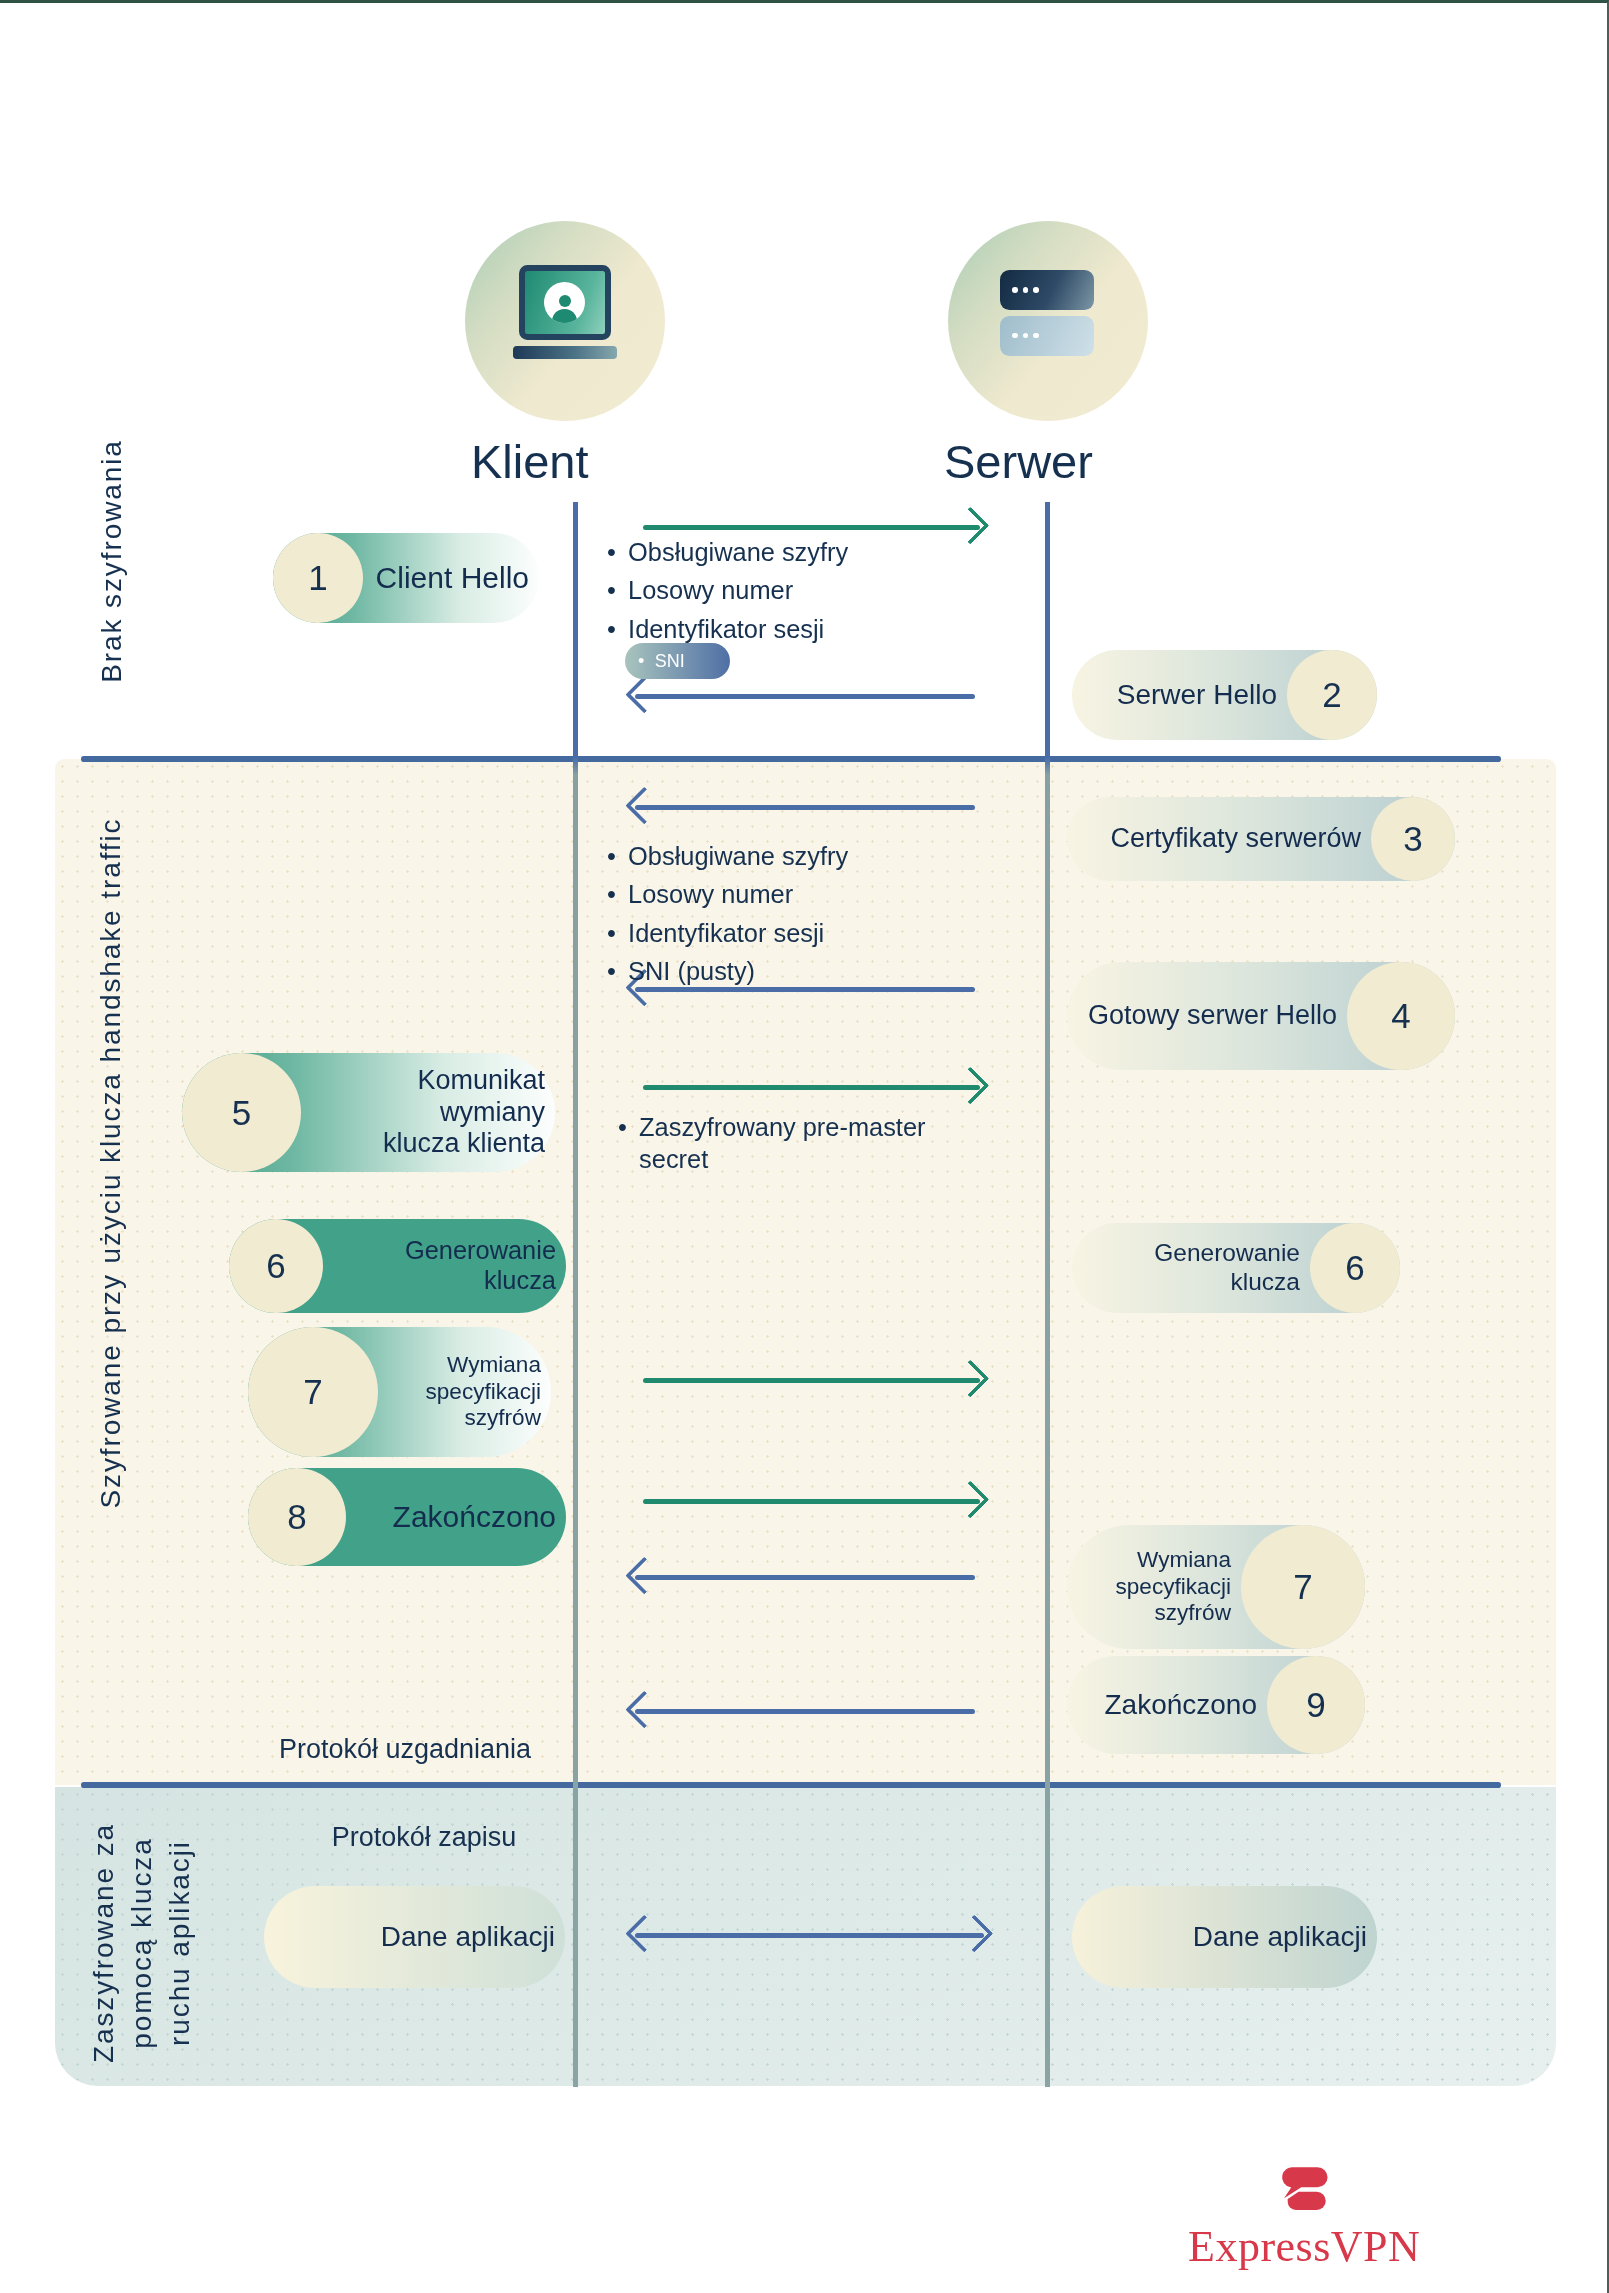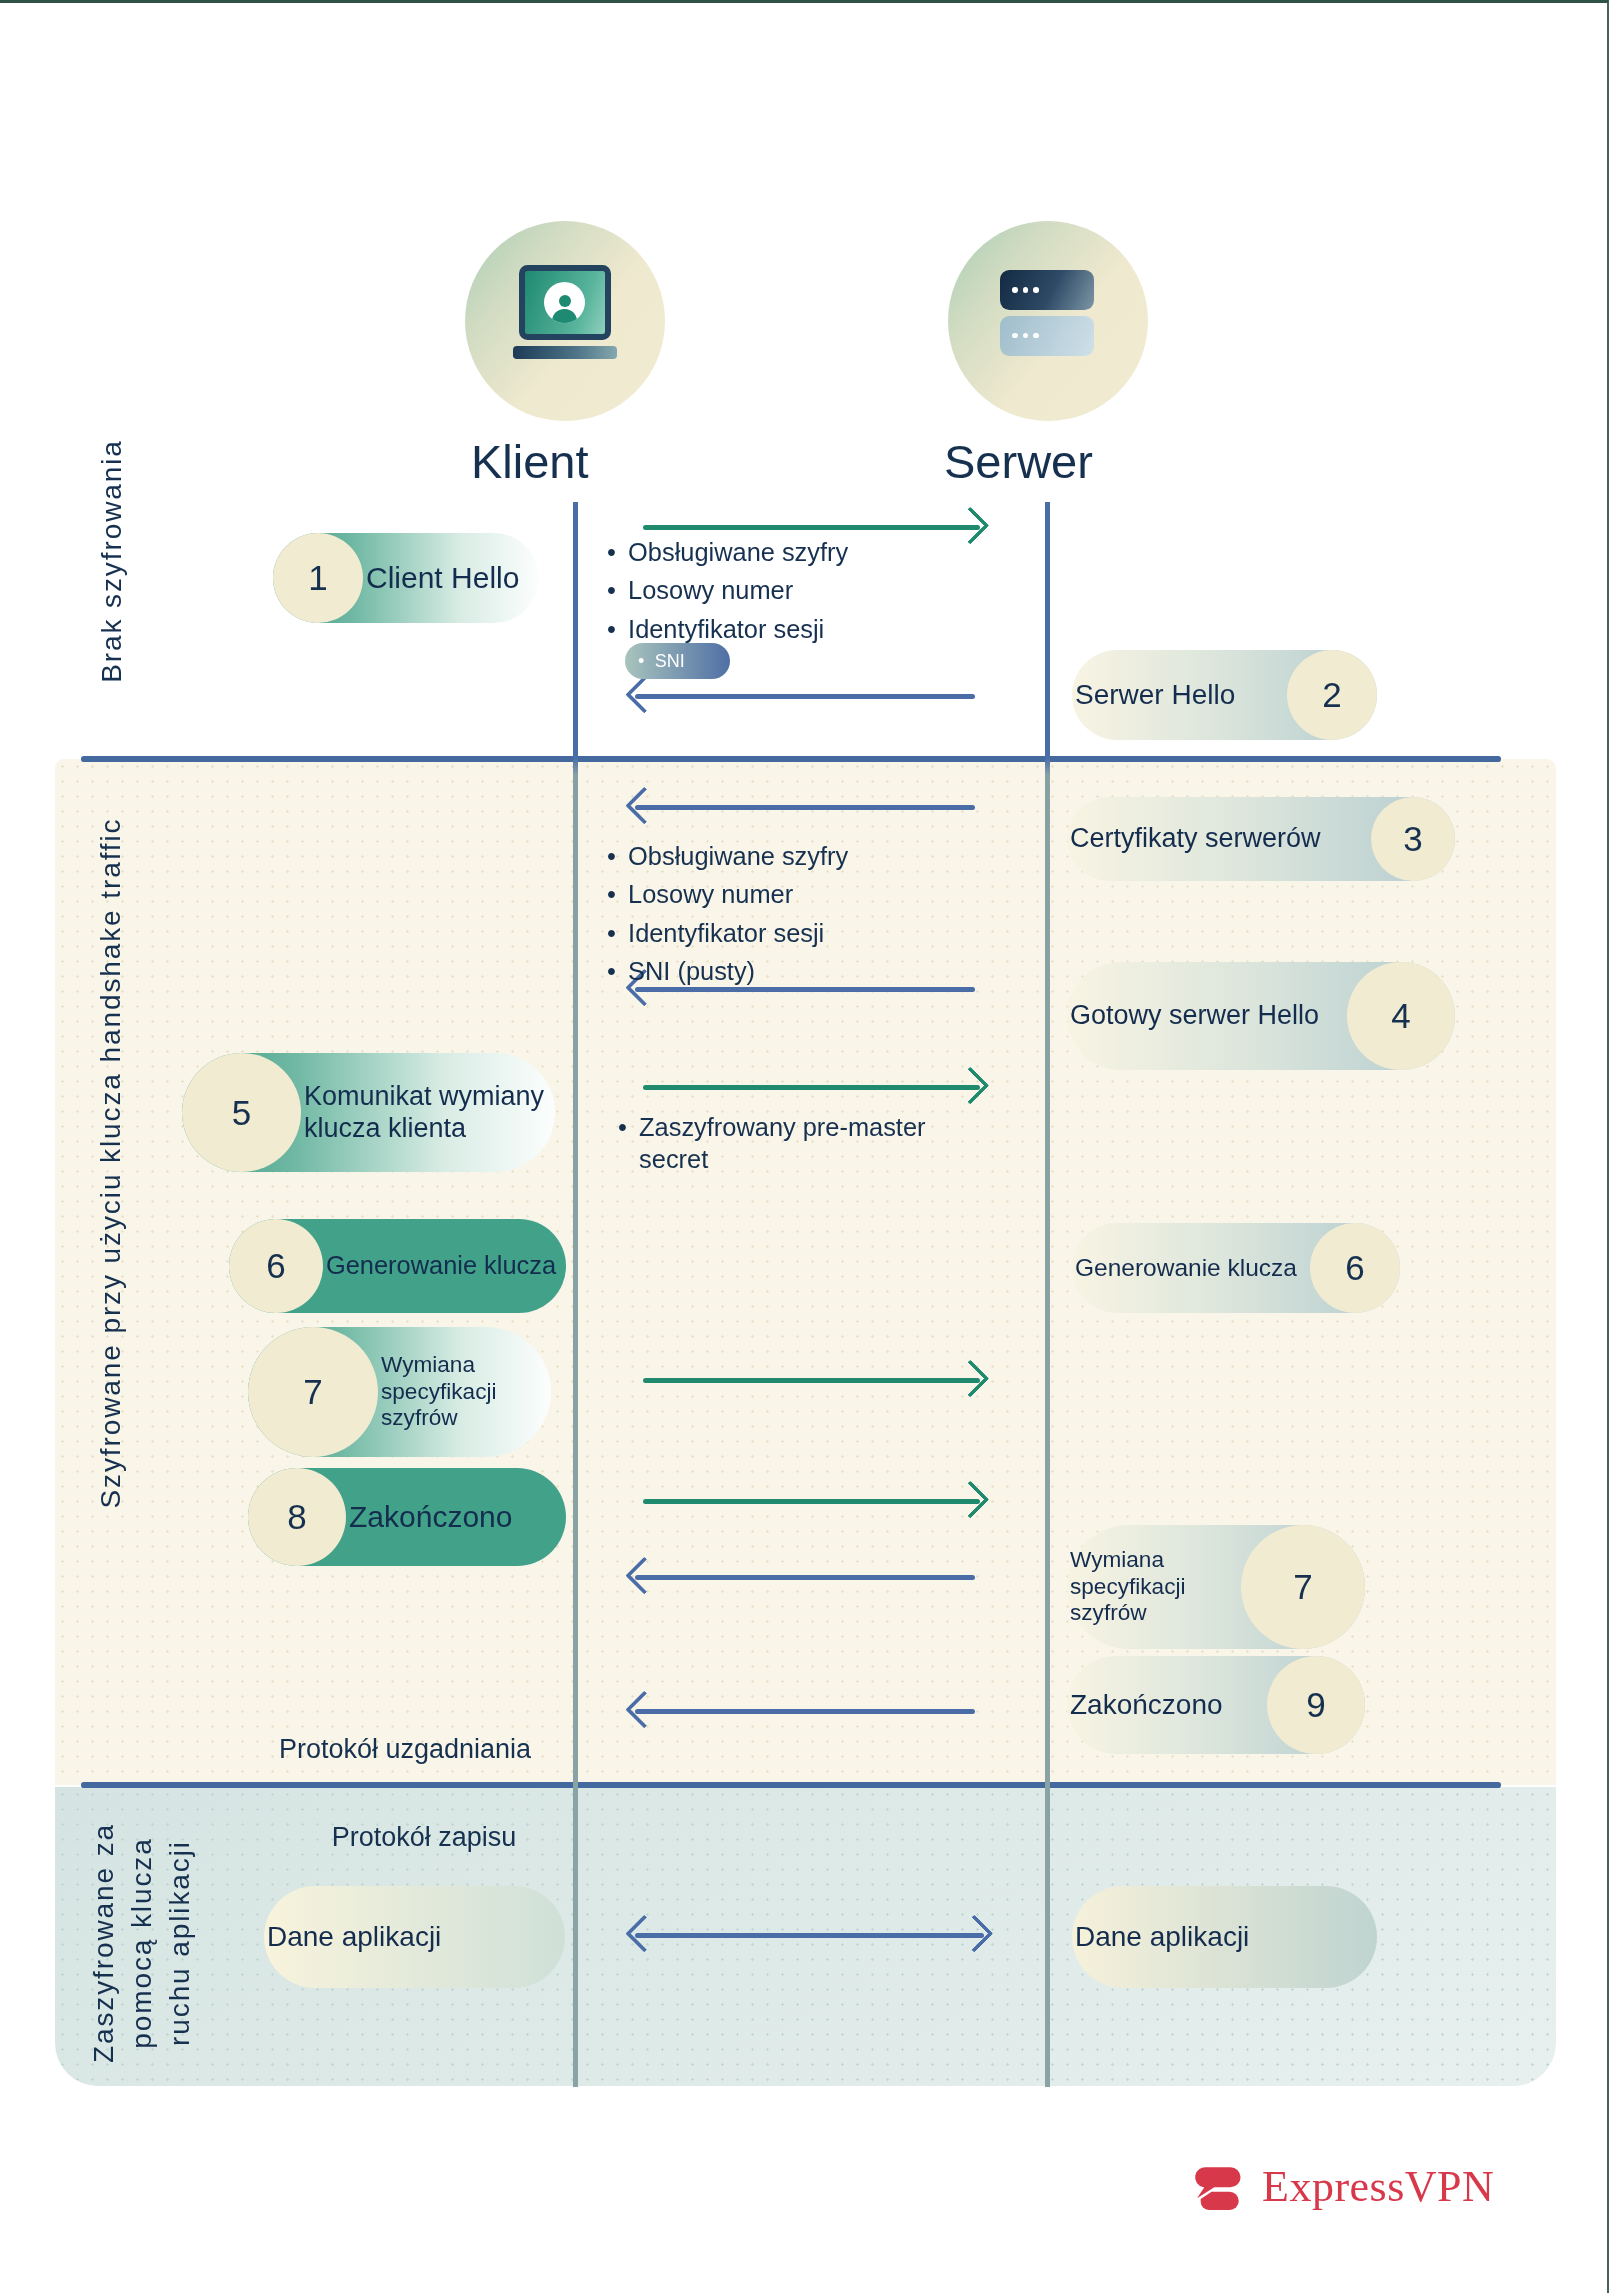--- a/index.html
+++ b/index.html
@@ -48,21 +48,21 @@
   .srv .d1{left:12.2px;} .srv .d2{left:22.6px;} .srv .d3{left:33px;}
 
   
   .side-label{position:absolute;transform:rotate(-90deg);text-align:center;font-size:28px;letter-spacing:1.9px;
     color:#16304f;white-space:pre-line;line-height:38px;}
 
   
   .pill{position:absolute;display:flex;align-items:center;border-radius:941px;box-sizing:border-box;}
   .pill .num{align-self:stretch;aspect-ratio:1/1;border-radius:50%;background:#f1ebd1;color:#16304f;
     display:flex;align-items:center;justify-content:center;font-size:35px;flex:0 0 auto;}
-  .pill .lbl{flex:1 1 auto;text-align:left;color:#142c4e;white-space:pre-line;line-height:1.18;padding:0 3px;}
+  .pill .lbl{flex:1 1 auto;text-align:right;color:#142c4e;white-space:pre-line;line-height:1.18;padding:0 10px;}
   .grad-client{background:linear-gradient(90deg,#3d9d85 0%,#6fb8a3 30%,#d8ece4 70%,#fcfefd 100%);}
   .solid-teal{background:#41a189;}
   .grad-server{background:linear-gradient(90deg,#f8f4e3 0%,#dde6dc 45%,#b4cccf 100%);}
   .grad-app-c{background:linear-gradient(90deg,#f8f3dc,#cfe0d8);}
   .grad-app-s{background:linear-gradient(90deg,#f6f1da,#bfd4d0);}
 
   
   .arrow{position:absolute;height:4.7px;border-radius:2.8px;}
   .a-green{background:#1f8a6d;color:#1f8a6d;}
   .a-blue{background:#4a6da8;color:#4a6da8;}
@@ -76,21 +76,21 @@
   .bitem{display:flex;align-items:flex-start;margin-bottom:6.6px;line-height:1.25;}
   .bitem::before{content:"\2022";margin-right:12.2px;font-size:25.4px;}
   .sni-pill{position:absolute;left:625px;top:640px;width:105px;height:36px;border-radius:18px;
     background:linear-gradient(90deg,#a9c4bd,#4f6fa5);color:#ffffff;display:flex;align-items:center;
     padding-left:13px;font-size:18px;box-sizing:border-box;}
   .sni-pill::before{content:"\2022";margin-right:10.4px;}
 
   .proto-label{position:absolute;text-align:center;font-size:27px;color:#16304f;}
 
   
-  .footer-logo{position:absolute;left:1188px;top:2158px;display:flex;gap:16px;}
+  .footer-logo{position:absolute;left:1188px;top:2158px;display:flex;align-items:center;gap:2px;flex-direction:column;}
   .brand-text{font-family:"Liberation Serif", serif;font-size:44px;font-weight:500;color:#d8394a;letter-spacing:0.5px;}
 </style>
 </head>
 <body>
 
 <div class="page">
 
 
   <div class="band2"></div>
   <div class="band3"></div>

